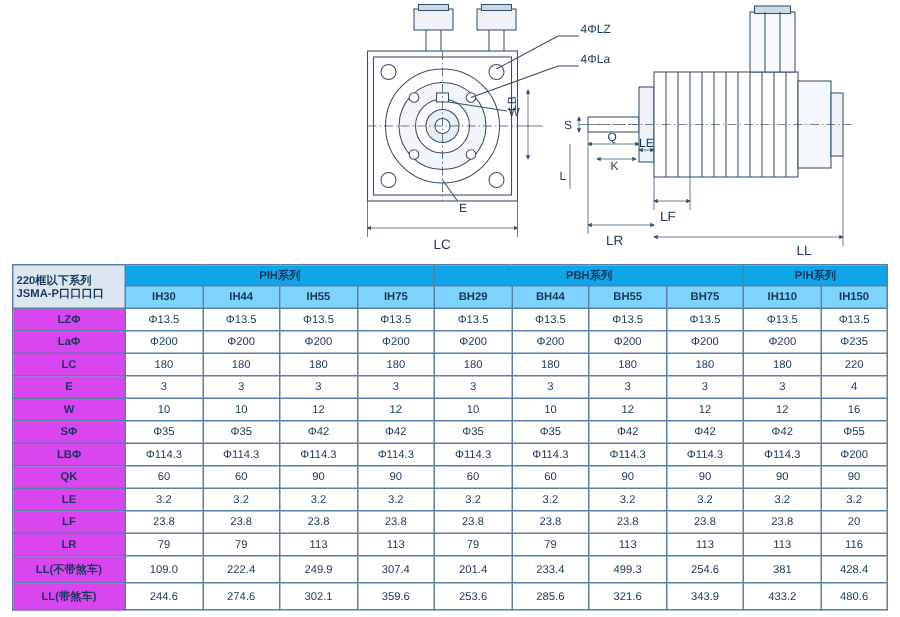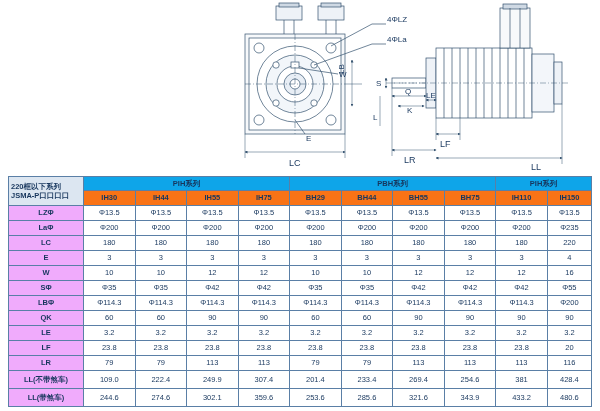--- a/index.html
+++ b/index.html
@@ -8,23 +8,23 @@
 
   
   .drawing{position:relative;width:600px;height:172px;}
   .drawing svg{display:block;}
 
   
   .tbl{position:absolute;left:8px;top:176px;width:584px;border-collapse:collapse;
        font-size:7.5px;line-height:1;}
   .tbl td,.tbl th{border:1px solid #5a7fa6;text-align:center;padding:0;height:14px;
        font-weight:normal;color:#17365d;background:#ffffff;}
-  .tbl .hdr{background:#f97316;font-weight:bold;color:#17365d;}
+  .tbl .hdr{background:#7dd3fc;font-weight:bold;color:#17365d;}
   .tbl .grp{background:#0ea5e9;font-weight:bold;color:#17365d;height:13px;}
-  .tbl .rowlbl{background:#f0abfc;font-weight:bold;text-align:center;width:74px;color:#17365d;}
+  .tbl .rowlbl{background:#d946ef;font-weight:bold;text-align:center;width:74px;color:#17365d;}
   .tbl .corner{background:#dce6f1;color:#17365d;font-weight:bold;font-size:7.5px;line-height:1.25;padding:1px 2px;text-align:left;}
   .tbl td.tall{height:17px;}
 </style>
 </head>
 <body>
 
 <div class="page">
 
   <div class="drawing">
     <svg width="600" height="172" viewBox="0 0 600 172">
@@ -326,21 +326,21 @@
         <td>116</td>
       </tr>
       <tr>
         <td class="rowlbl tall">LL(不带煞车)</td>
         <td class="tall">109.0</td>
         <td class="tall">222.4</td>
         <td class="tall">249.9</td>
         <td class="tall">307.4</td>
         <td class="tall">201.4</td>
         <td class="tall">233.4</td>
-        <td class="tall">269.4</td>
+        <td class="tall">499.3</td>
         <td class="tall">254.6</td>
         <td class="tall">381</td>
         <td class="tall">428.4</td>
       </tr>
       <tr>
         <td class="rowlbl tall">LL(带煞车)</td>
         <td class="tall">244.6</td>
         <td class="tall">274.6</td>
         <td class="tall">302.1</td>
         <td class="tall">359.6</td>

